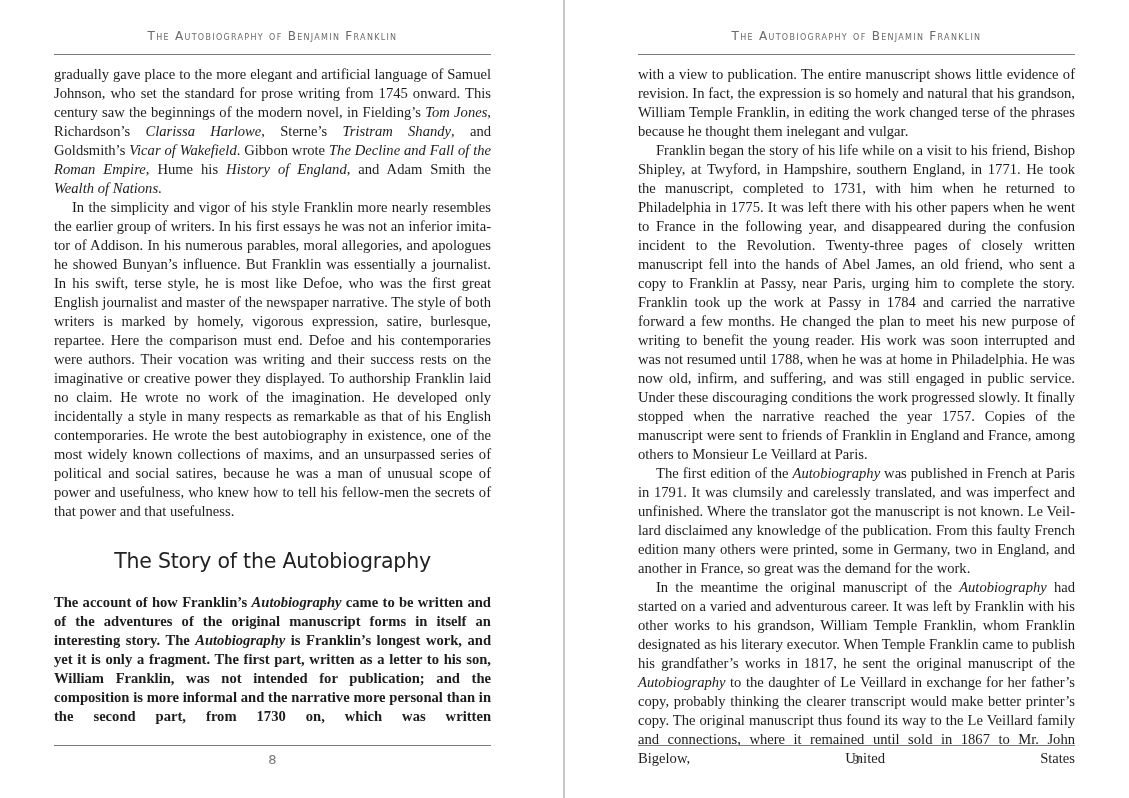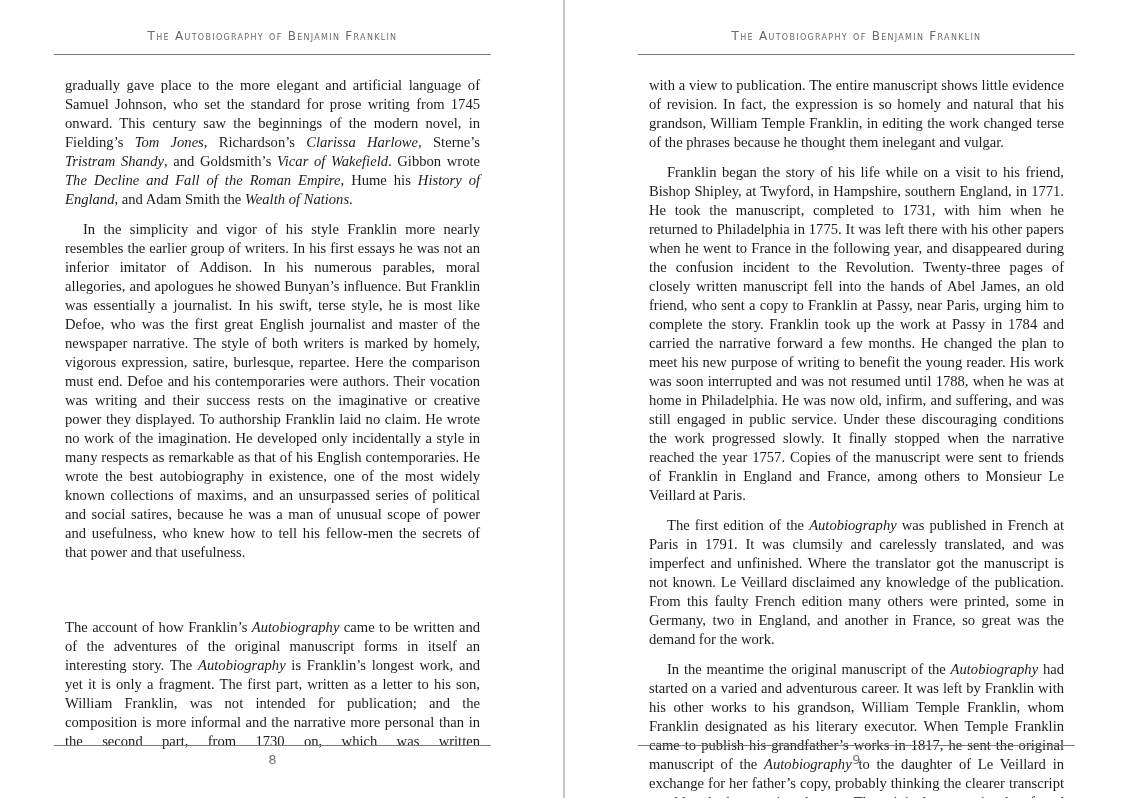--- a/index.html
+++ b/index.html
@@ -75,29 +75,29 @@
     position: absolute;
     left: 0; right: 0;
     font-family: "Liberation Serif", serif;
     font-size: 14.6px;
     line-height: 19px;
     color: #1c1c1c;
     text-align: justify;
     hyphens: manual;
   }
   .body-text p {
-    margin: 11px;
+    margin: 0;
     text-indent: 18px;
   }
   .body-text p.noindent { text-indent: 0; }
   .body-text p.last-justify { text-align-last: justify; }
   .body-text em { font-style: italic; }
 
   .block-a { top: 65px; }
-  .block-b { top: 607px; }
+  .block-b { top: 593px; font-weight: bold; }
   .block-r { top: 65px; }
 
   .chapter-title {
     position: absolute;
     left: 0; right: 0;
     top: 549px;
     text-align: center;
     font-family: "DejaVu Sans", sans-serif;
     font-size: 20.5px;
     font-weight: normal;
@@ -113,20 +113,21 @@
 
   <div class="page left">
     <div class="running-head">The Autobiography of Benjamin Franklin</div>
     <div class="head-rule"></div>
 
     <div class="body-text block-a">
         <p class="noindent"><span>gradually gave place to the more elegant and artificial language of Samuel Johnson, who set the standard for prose writing from 1745 onward. This century saw the beginnings of the modern novel, in Fielding’s </span><em>Tom Jones</em><span>, Richardson’s </span><em>Clarissa Harlowe</em><span>, Sterne’s </span><em>Tristram Shandy</em><span>, and Goldsmith’s </span><em>Vicar of Wakefield</em><span>. Gibbon wrote </span><em>The Decline and Fall of the Roman Empire</em><span>, Hume his </span><em>History of England</em><span>, and Adam Smith the </span><em>Wealth of Nations</em><span>.</span></p>
         <p><span>In the simplicity and vigor of his style Franklin more nearly resembles the earlier group of writers. In his first essays he was not an inferior imita­tor of Addison. In his numerous parables, moral allegories, and apologues he showed Bunyan’s influence. But Franklin was essentially a journalist. In his swift, terse style, he is most like Defoe, who was the first great English journalist and master of the newspaper narrative. The style of both writers is marked by homely, vigorous expression, satire, burlesque, repartee. Here the comparison must end. Defoe and his contemporaries were authors. Their vocation was writing and their success rests on the imaginative or creative power they displayed. To authorship Franklin laid no claim. He wrote no work of the imagination. He developed only incidentally a style in many respects as remarkable as that of his English contemporaries. He wrote the best autobiography in existence, one of the most widely known collections of maxims, and an unsurpassed series of political and social satires, because he was a man of unusual scope of power and usefulness, who knew how to tell his fellow-men the secrets of that power and that usefulness.</span></p>
       </div>
 
+    <h2 class="chapter-title">The Story of the Autobiography</h2>
 
     <div class="body-text block-b">
         <p class="noindent last-justify"><span>The account of how Franklin’s </span><em>Autobiography</em><span> came to be written and of the adventures of the original manuscript forms in itself an interesting story. The </span><em>Autobiography</em><span> is Franklin’s longest work, and yet it is only a fragment. The first part, written as a letter to his son, William Franklin, was not intended for publication; and the composition is more informal and the narrative more personal than in the second part, from 1730 on, which was written</span></p>
       </div>
 
     <div class="foot-rule"></div>
     <div class="folio">8</div>
   </div>
 
   <div class="gutter"></div>

